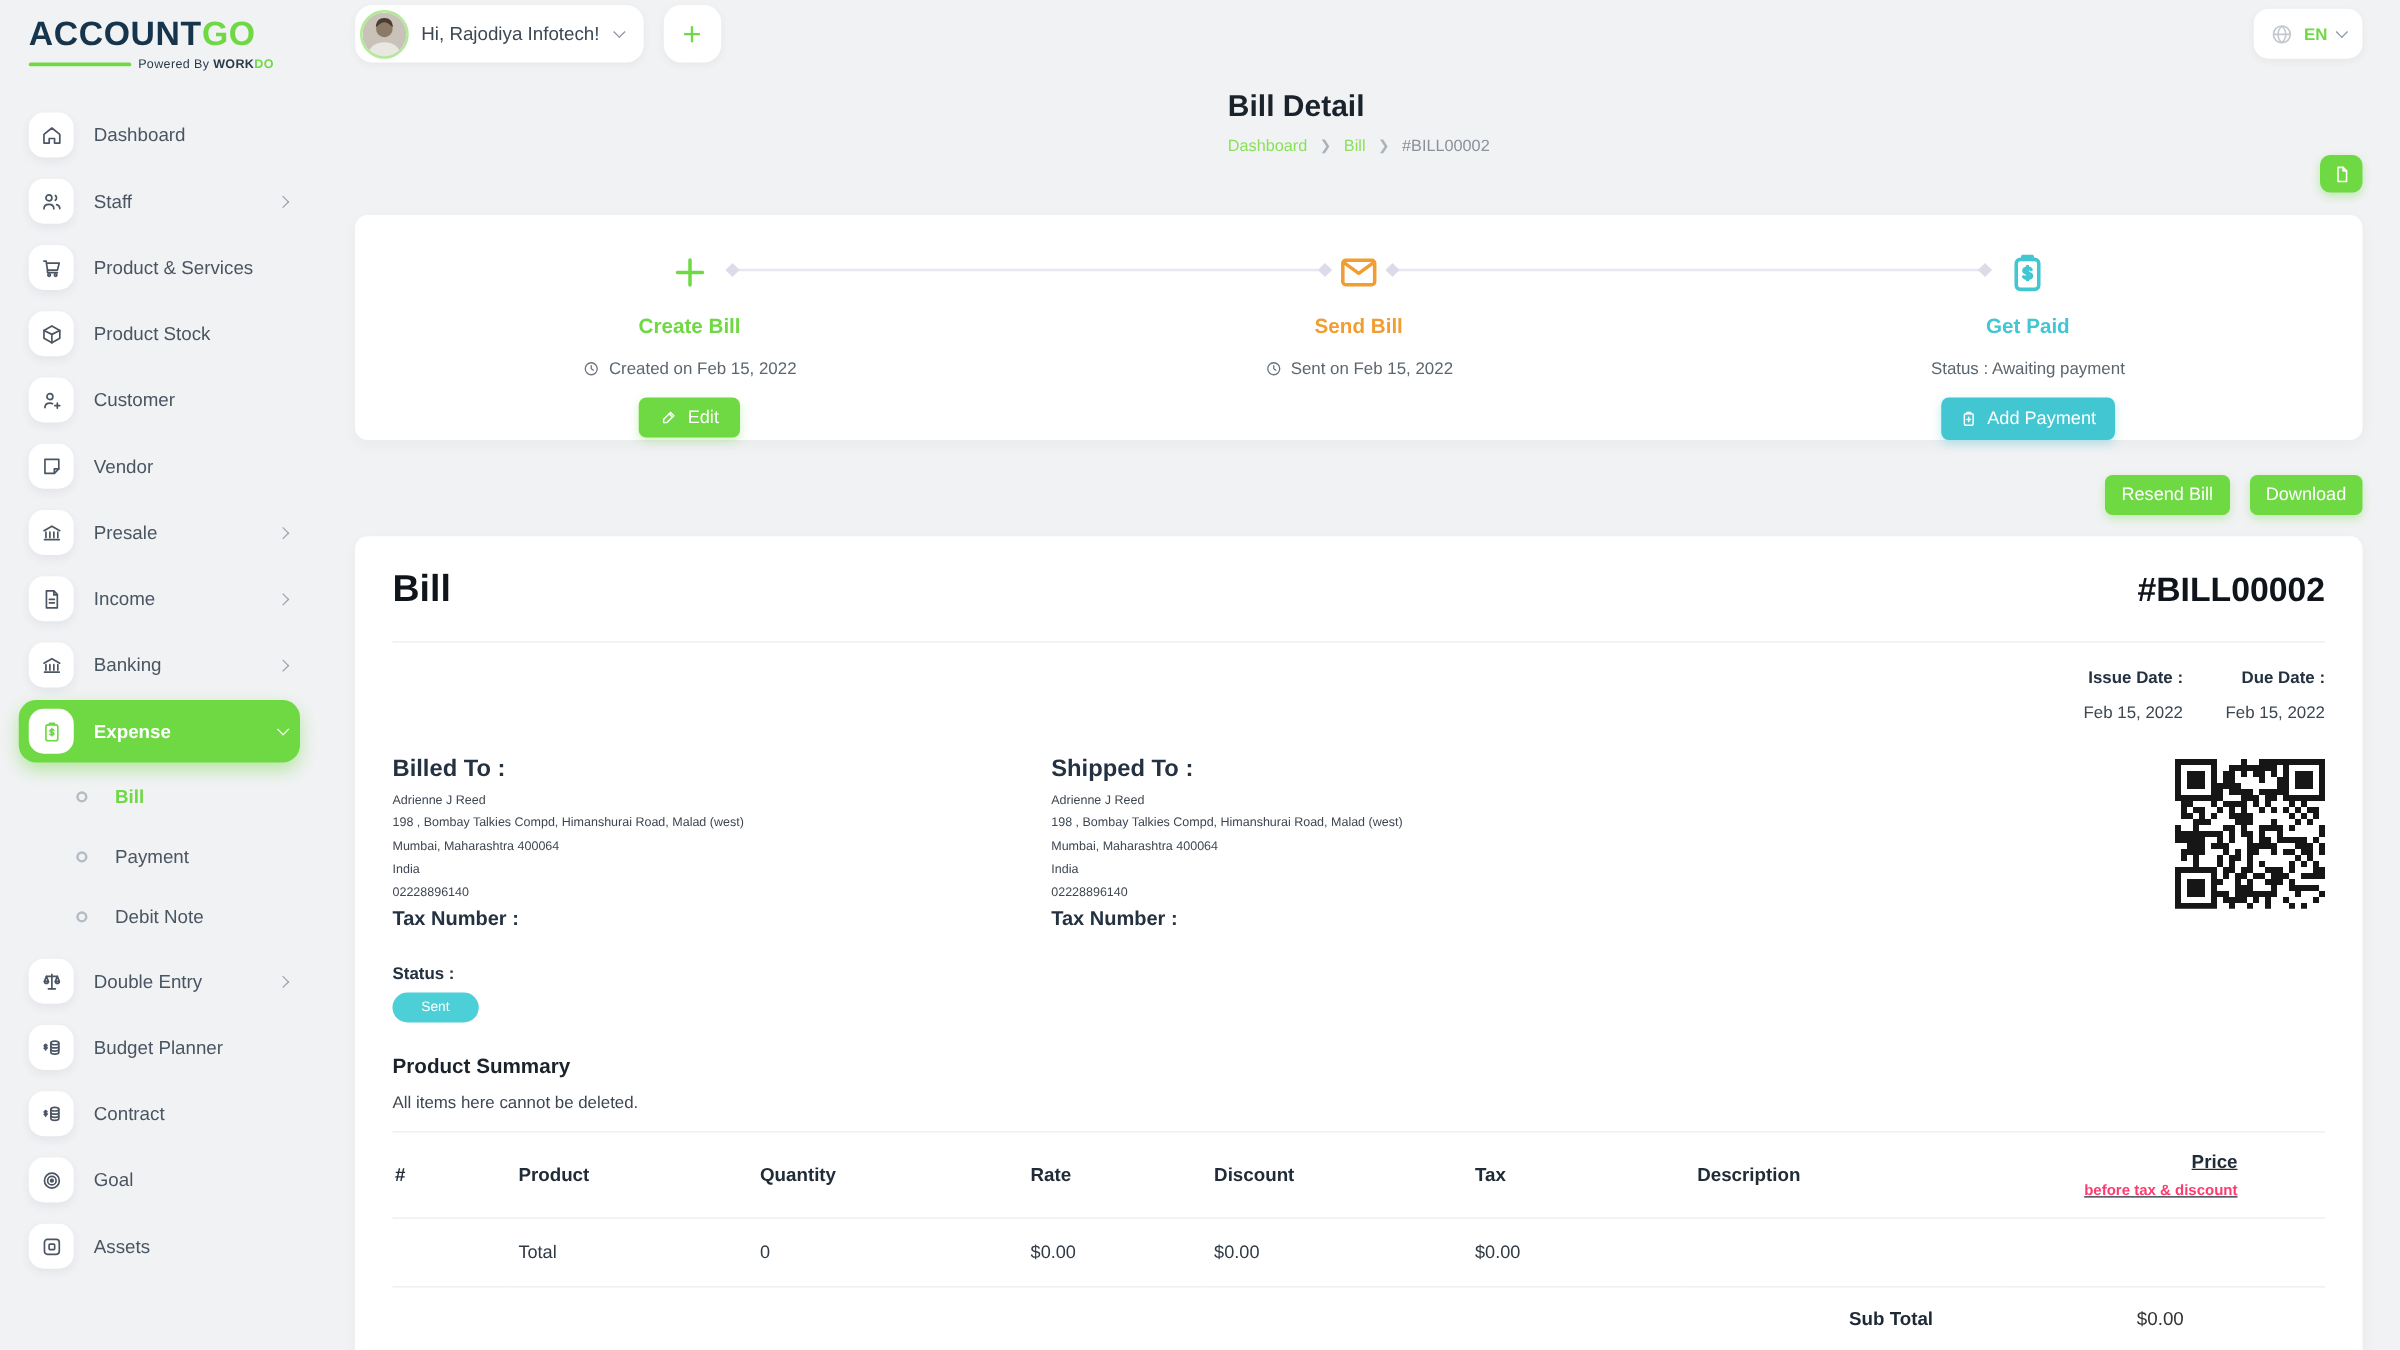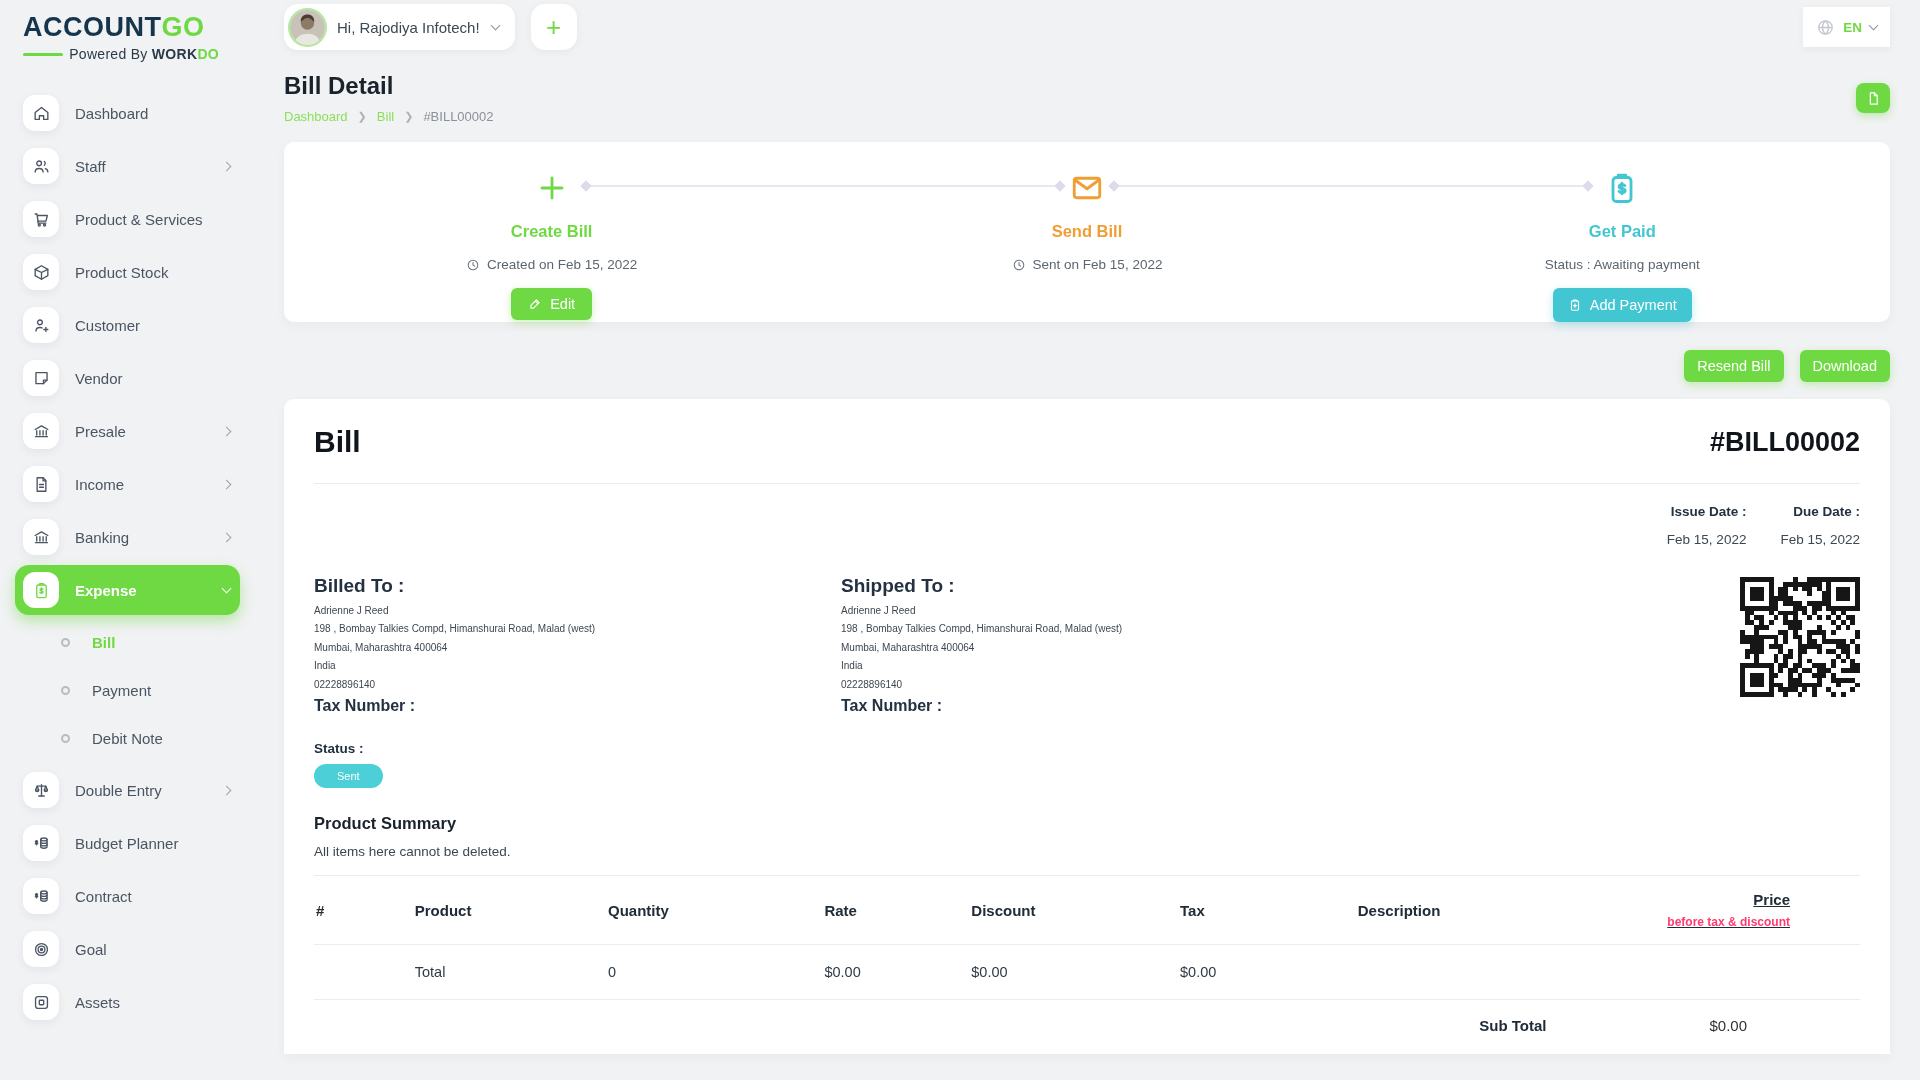--- a/index.html
+++ b/index.html
@@ -12,21 +12,21 @@
   }
   .app{ display:flex; width:1920px; height:880px; }
 
   
   .sidebar{ width:258px; flex-shrink:0; padding:14px 0 0 23px; }
   .logo{ margin-bottom:26px; cursor:pointer; }
   .logo-text{ font-size:27px; font-weight:900; letter-spacing:.5px; color:var(--navy); line-height:1; }
   .logo-text .accent{ color:var(--green); }
   .powered{ display:flex; align-items:center; gap:6px; margin-top:5px; width:196px; }
   .powered .bar{ flex:1; height:3px; background:var(--green); border-radius:2px; }
-  .powered .ptxt{ font-size:14px; color:#2a3a47; letter-spacing:.3px; white-space:nowrap; }
+  .powered .ptxt{ font-size:10px; color:#2a3a47; letter-spacing:.3px; white-space:nowrap; }
   .powered .pb{ font-weight:700; }
   .powered .pa{ font-weight:700; color:var(--green); }
 
   .menu{ padding-right:0; }
   .side-item{ display:flex; align-items:center; gap:16px; height:50px; margin:3px 18px 3px -8px;
               padding:0 10px 0 8px; border-radius:14px; cursor:pointer; }
   .icon-box{ width:36px; height:36px; border-radius:12px; background:#fff; flex-shrink:0;
              display:flex; align-items:center; justify-content:center;
              box-shadow:0 3px 8px rgba(40,60,90,.07); color:#4b5563; }
   .icon-box svg{ width:19px; height:19px; }
@@ -51,26 +51,26 @@
   .avatar{ width:35px; height:35px; border-radius:50%; overflow:hidden; flex-shrink:0;
            box-shadow:0 0 0 2px rgba(111,217,67,.55); }
   .avatar svg{ width:35px; height:35px; display:block; }
   .greeting{ font-size:15px; color:#3d4853; }
   .chev-d{ width:7px; height:7px; border-right:1.8px solid #8b95a0; border-bottom:1.8px solid #8b95a0;
            transform:rotate(45deg); margin-top:-4px; }
   .add-btn{ width:46px; height:46px; background:#fff; border:none; border-radius:14px; margin-left:16px;
             box-shadow:0 2px 8px rgba(0,0,0,.05); color:var(--green); font-size:26px; font-weight:400;
             cursor:pointer; line-height:1; }
   .lang-pill{ margin-left:auto; display:flex; align-items:center; gap:8px; background:#fff;
-              border-radius:0; height:40px; padding:0 13px; box-shadow:0 2px 8px rgba(0,0,0,.05);
+              border-radius:12px; height:40px; padding:0 13px; box-shadow:0 2px 8px rgba(0,0,0,.05);
               cursor:pointer; }
   .lang-pill svg{ width:19px; height:19px; color:#c2c8ce; }
   .lang-label{ font-size:13.5px; font-weight:700; color:var(--green); }
 
-  .title-row{ display:flex; align-items:center; margin-top:22px; }
+  .title-row{ display:flex; align-items:center; margin-top:22px;flex-direction:column; }
   .page-title{ font-size:24px; font-weight:700; color:#1a222c; }
   .crumbs{ display:flex; gap:10px; align-items:center; margin-top:9px; font-size:13px; }
   .crumb-link{ color:#8be05a; cursor:pointer; text-decoration:none; }
   .crumb-sep{ color:#aab2ba; font-size:11px; }
   .crumb-cur{ color:#8a9199; }
   .doc-btn{ margin-left:auto; width:34px; height:30px; border:none; border-radius:8px;
             background:var(--green); color:#fff; display:flex; align-items:center; justify-content:center;
             cursor:pointer; box-shadow:0 3px 8px rgba(111,217,67,.4); }
   .doc-btn svg{ width:15px; height:15px; }
 

